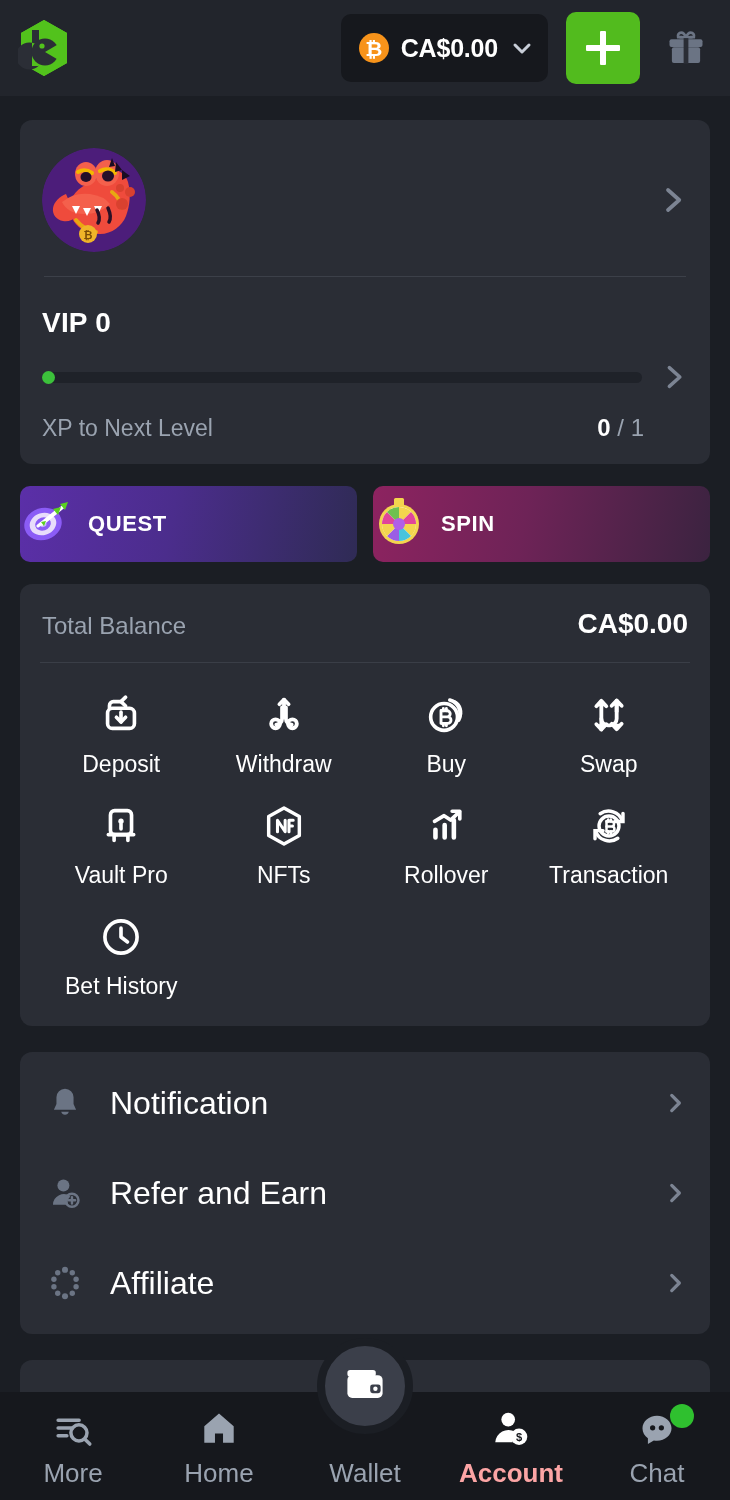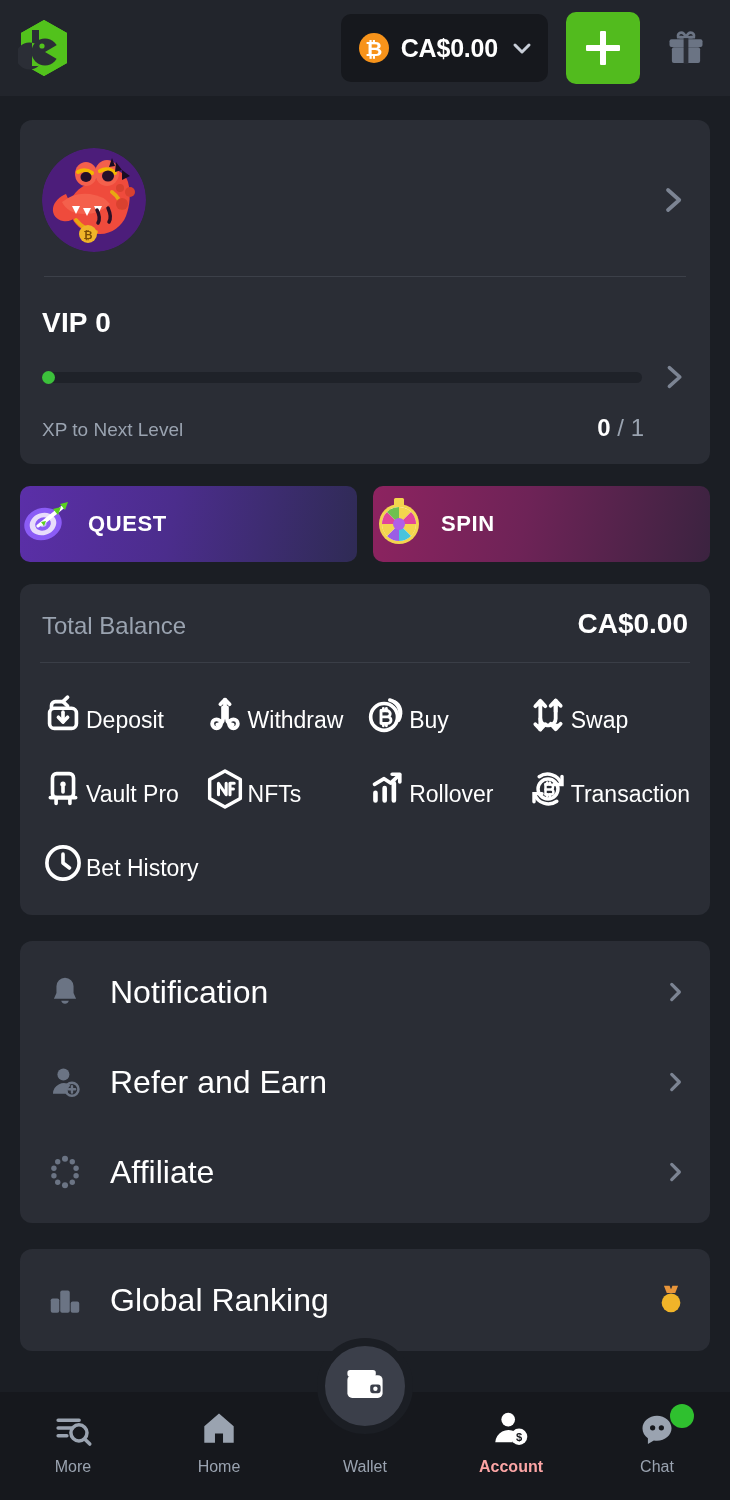--- a/index.html
+++ b/index.html
@@ -77,21 +77,21 @@
     flex: 1 1 auto; height: 11px; background: #1f2229; border-radius: 6px;
     position: relative; overflow: visible;
   }
   .xp-dot {
     position: absolute; left: 0; top: -1px;
     width: 13px; height: 13px; border-radius: 50%;
     background: #3cc13b;
   }
   .xp-chev { margin-left: 18px; display: flex; align-items: center; }
   .xp-foot { display: flex; align-items: baseline; margin-top: 16px; padding-right: 44px; }
-  .xp-foot-label { color: #9aa3b0; font-size: 19px; }
+  .xp-foot-label { color: #9aa3b0; font-size: 23px; }
   .xp-foot-val { margin-left: auto; font-size: 24px; font-weight: bold; color: #ffffff; }
   .xp-foot-val .denom { color: #9aa3b0; font-weight: normal; }
 
   
   .promo-row { display: flex; gap: 16px; margin: 22px 20px 0 20px; }
   .promo {
     flex: 1 1 0; height: 76px; border-radius: 10px;
     display: flex; align-items: center; 
     position: relative; overflow: hidden;
   }
@@ -99,21 +99,21 @@
   .promo-spin  { background: linear-gradient(100deg,#8d2360 0%, #6e2357 45%, #3b2340 100%); }
   .promo-label { color: #fff; font-size: 22px; font-weight: bold; letter-spacing: 0.6px; margin-left: 16px; }
 
   
   .wallet-card { margin-top: 22px; padding: 24px 20px 26px 20px; }
   .bal-row { display: flex; align-items: flex-end; padding: 0 2px; }
   .bal-label { color: #9aa3b0; font-size: 24px; }
   .bal-value { margin-left: auto; color: #ffffff; font-size: 28px; font-weight: bold; }
   .bal-divider { height: 1px; background: #3a3e47; margin: 22px 0 0 0; }
   .grid { display: grid; grid-template-columns: repeat(4, 1fr); row-gap: 22px; margin-top: 26px;}
-  .grid-item { display: flex; flex-direction: row; align-items: center; }
+  .grid-item { display: flex; flex-direction: column; align-items: center; }
   .grid-icon { height: 52px; display: flex; align-items: center; justify-content: center; }
   .grid-label { color: #ffffff; font-size: 23px; margin-top: 10px; white-space: nowrap; }
 
   
   .menu-card { margin-top: 26px; padding: 6px 22px; }
   .menu-row { display: flex; align-items: center; height: 90px; }
   .menu-ico { width: 46px; display: flex; align-items: center; justify-content: center; flex: 0 0 auto;}
   .menu-text { color: #ffffff; font-size: 32px; margin-left: 22px; }
   .menu-chev { margin-left: auto; display: flex; align-items: center; }
 
@@ -127,21 +127,21 @@
     background: #16181d;
     display: flex; align-items: flex-start;
     z-index: 20;
   }
   .nav-item {
     flex: 1 1 0; display: flex; flex-direction: column;
     align-items: center; justify-content: flex-start;
     padding-top: 14px; position: relative;
   }
   .nav-ico { height: 46px; display: flex; align-items: center; justify-content: center; position: relative;}
-  .nav-label { font-size: 16px; color: #9aa3b0; margin-top: 6px; }
+  .nav-label { font-size: 26px; color: #9aa3b0; margin-top: 6px; }
   .nav-item.active .nav-label { color: #fca5a5; font-weight: bold; }
   .nav-wallet-bubble {
     position: absolute; left: 50%; transform: translateX(-50%);
     top: -54px;
     width: 96px; height: 96px; border-radius: 50%;
     background: #3b3f4a;
     border: 8px solid #1b1e24;
     display: flex; align-items: center; justify-content: center;
     z-index: 22;
   }

